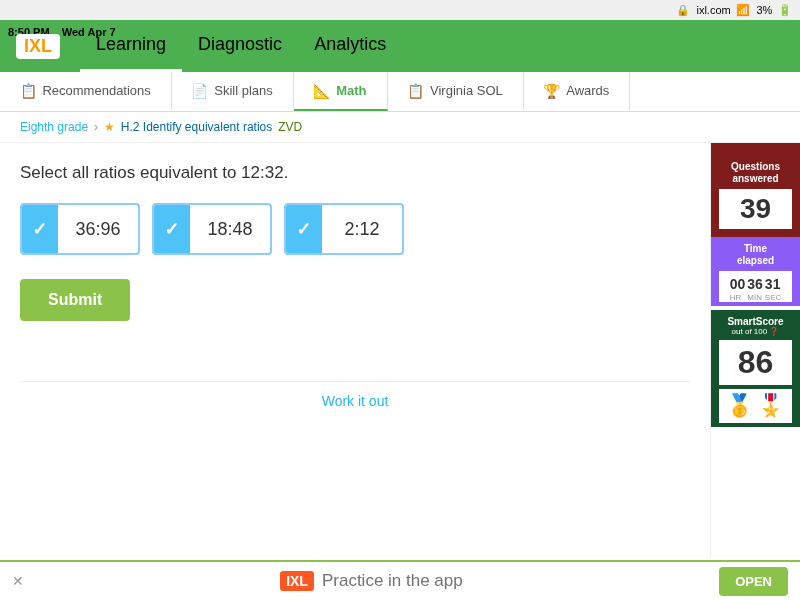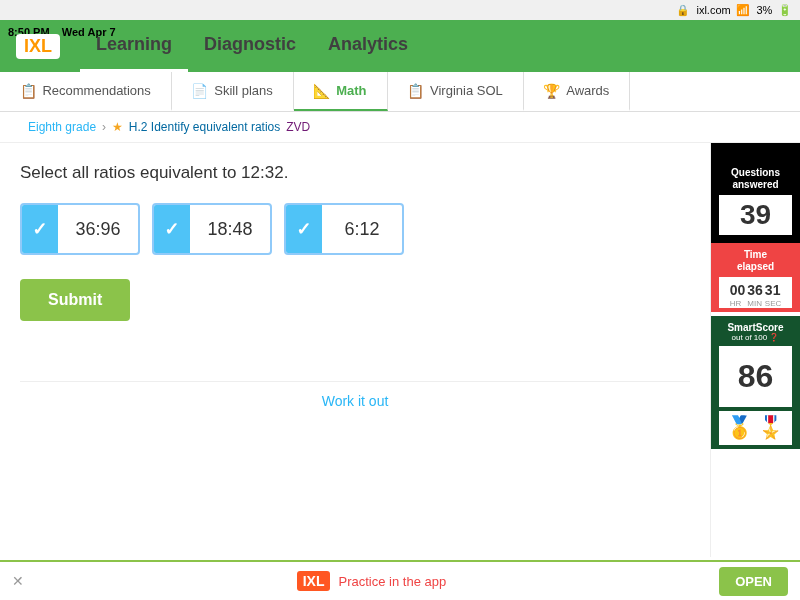--- a/index.html
+++ b/index.html
@@ -31,24 +31,24 @@
       color: #4caf50;
       font-weight: bold;
       font-size: 18px;
       padding: 2px 8px;
       border-radius: 4px;
       margin-right: 20px;
     }
     .nav-logo span { color: #ff9800; }
     .nav-links { display: flex; gap: 0; }
     .nav-link {
-      color: #404040;
+      color: #000000;
       text-decoration: none;
       font-size: 18px;
-      font-weight: bold;
+      font-weight: normal;
       padding: 14px 16px;
       cursor: pointer;
     }
     .nav-link.active {
       border-bottom: 3px solid #fff;
     }
 
     
     .tab-bar {
       background: #fff;
@@ -71,32 +71,32 @@
     }
     .tab.active {
       color: #4caf50;
       border-bottom: 2px solid #4caf50;
       font-weight: bold;
     }
     .tab-icon { font-size: 14px; }
 
     
     .breadcrumb {
-      padding: 8px 28px;
+      padding: 8px 20px;
       font-size: 12px;
       color: #555;
       display: flex;
       align-items: center;
       gap: 6px;
       border-bottom: 1px solid #eee;
     }
     .breadcrumb-sep { color: #999; }
     .breadcrumb-star { color: #f5a623; }
     .breadcrumb-skill { color: #0369a1; font-weight: 500; }
-    .breadcrumb-code { color: #701a75; }
+    .breadcrumb-code { color: #4d7c0f; }
 
     
     .main-content {
       display: flex;
       height: calc(600px - 20px - 52px - 40px - 34px - 40px);
       position: relative;
     }
 
     .question-area {
       flex: 1;
@@ -163,43 +163,43 @@
     .right-panel {
       width: 90px;
       background: #fff;
       border-left: 1px solid #eee;
       display: flex;
       flex-direction: column;
       align-items: center;
     }
 
     .panel-questions {
-      background: #000000;
+      background: #7f1d1d;
       width: 100%;
       text-align: center;
-      padding: 24px 4px 4px;
+      padding: 18px 4px 4px;
       color: #fff;
     }
     .panel-questions .label {
       font-size: 10px;
       font-weight: bold;
       line-height: 1.2;
     }
     .panel-questions .value {
       font-size: 28px;
       font-weight: bold;
       color: #333;
       background: #fff;
       margin: 4px;
       padding: 4px 0;
       display: block;
     }
 
     .panel-time {
-      background: #ef4444;
+      background: #8b5cf6;
       width: 100%;
       text-align: center;
       padding: 6px 4px 0;
       color: #fff;
     }
     .panel-time .label {
       font-size: 10px;
       font-weight: bold;
       line-height: 1.2;
     }
@@ -239,21 +239,21 @@
     }
     .panel-smart .sub {
       font-size: 8px;
     }
     .smart-value {
       font-size: 32px;
       font-weight: bold;
       color: #333;
       background: #fff;
       margin: 4px;
-      padding: 12px 0;
+      padding: 4px 0;
       display: block;
     }
     .medals {
       background: #fff;
       margin: 0 4px 4px;
       padding: 4px 0;
       display: flex;
       justify-content: center;
       gap: 4px;
     }
@@ -303,22 +303,22 @@
     }
     .bottom-logo {
       background: #ff5722;
       color: #fff;
       font-weight: bold;
       font-size: 14px;
       padding: 2px 6px;
       border-radius: 3px;
     }
     .bottom-text {
-      font-size: 13px;
-      color: #ef4444;
+      font-size: 17px;
+      color: #737373;
     }
     .open-btn {
       background: #8bc34a;
       color: #fff;
       border: 2px solid #8bc34a;
       border-radius: 4px;
       padding: 5px 14px;
       font-size: 13px;
       font-weight: bold;
       cursor: pointer;
@@ -402,21 +402,21 @@
         <div class="option-checkbox">
           <span class="checkmark">✓</span>
         </div>
         <div class="option-value">18:48</div>
       </div>
 
       <div class="option-box">
         <div class="option-checkbox">
           <span class="checkmark">✓</span>
         </div>
-        <div class="option-value">6:12</div>
+        <div class="option-value">2:12</div>
       </div>
 
     </div>
 
     <button class="submit-btn">Submit</button>
 
     
     <div class="work-out-bar" style="position:relative; bottom:auto; margin-top: 60px; border-top: 1px solid #eee; text-align:center;">
       <span class="work-out-link">Work it out</span>
     </div>

